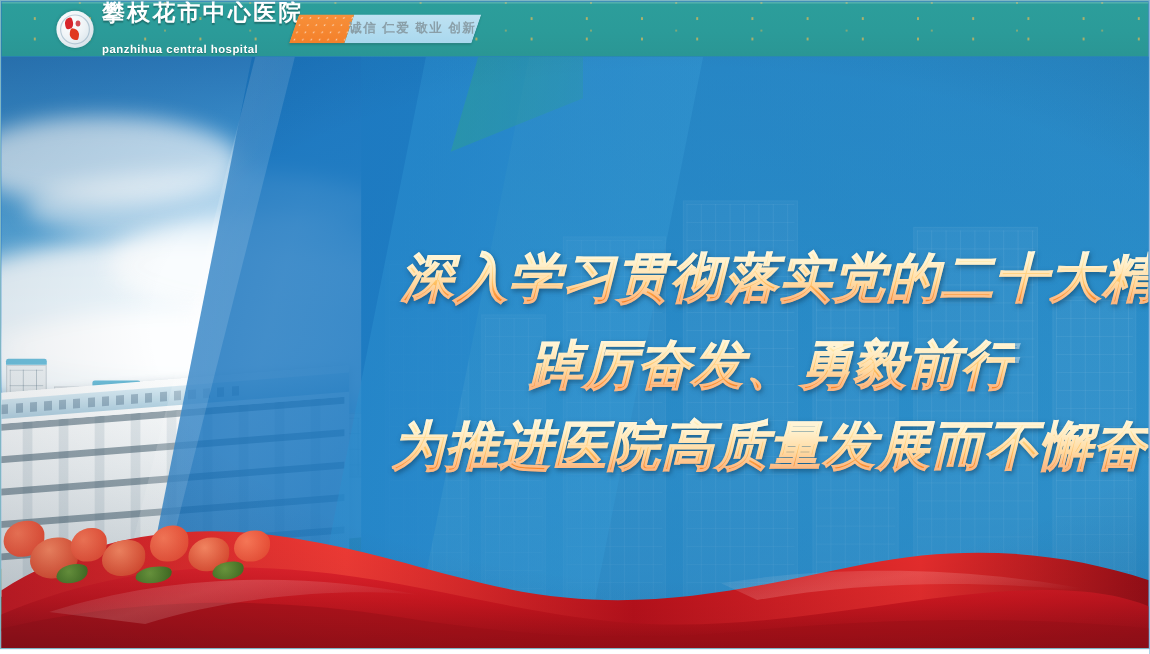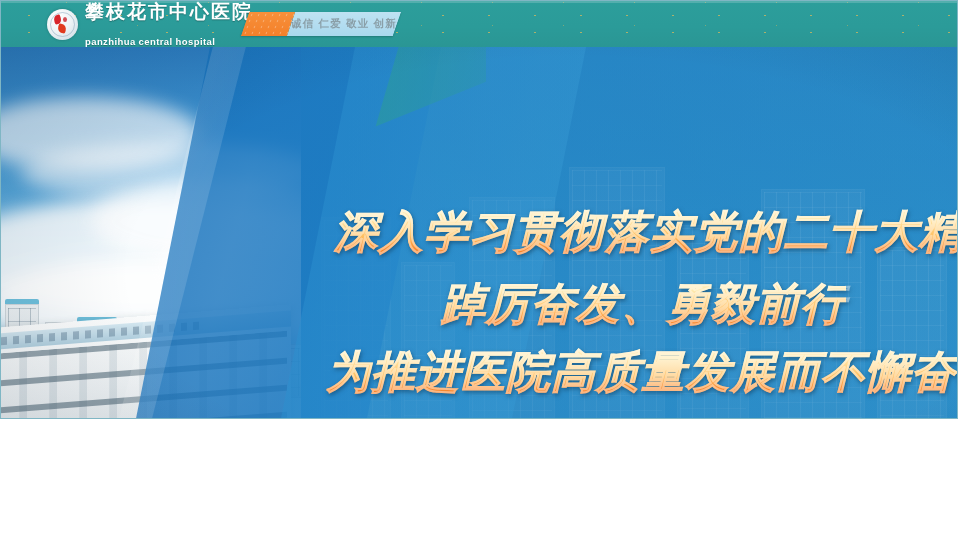--- a/index.html
+++ b/index.html
@@ -1,19 +1,19 @@
 <!DOCTYPE html>
 <html><head>
 <meta charset="utf-8">
 <style>
   html,body{margin:0;padding:0;background:#ffffff;}
   body{font-family:"Liberation Sans","DejaVu Sans",sans-serif;}
 
   #stage{
-    position:relative;width:958px;height:419px;overflow:hidden;
+    position:relative;width:958px;height:541px;overflow:hidden;
     box-sizing:border-box;border:1px solid #7fb6c4;background:#1d4ed8;
   }
 
   
   #header{
     position:absolute;left:0;top:0;width:958px;height:46px;
     background:linear-gradient(180deg,#2c9e9b 0%,#2b9b99 55%,#2a9694 100%);
     overflow:hidden;z-index:40;
   }
   #header .dots{

